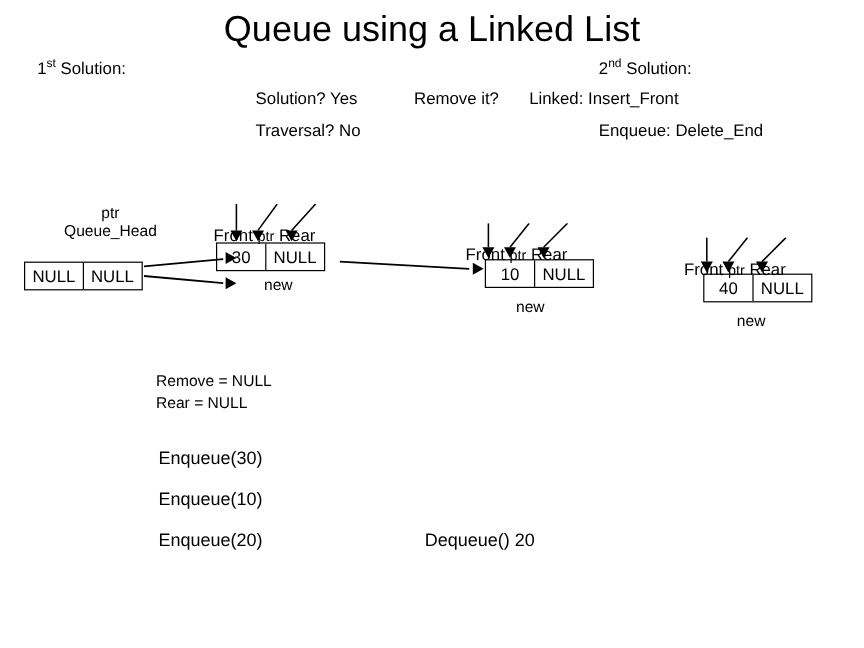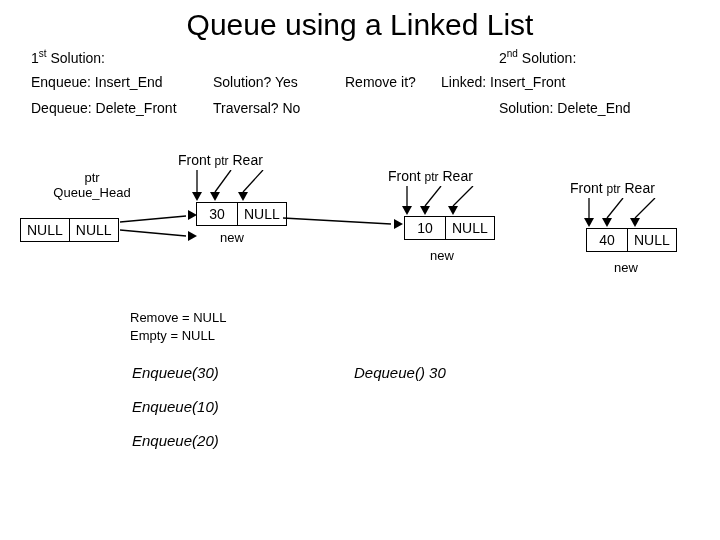--- a/index.html
+++ b/index.html
@@ -35,21 +35,21 @@
   }
   .cellbox > div {
     border-right: 1.5px solid #000;
     padding: 3px 6px;
     font-size: 14px;
     min-width: 28px;
     text-align: center;
   }
   .cellbox > div:last-child { border-right: none; }
 
-  .lbl-front-rear { font-size: 14px; }
+  .lbl-front-rear { font-size: 14px; margin-top: 36px; }
   .lbl-small { font-size: 13px; }
 
   
   .arrowhead {
     position: absolute;
     width: 0; height: 0;
   }
   .arrow-right {
     border-left: 9px solid #000;
     border-top: 5px solid transparent;
@@ -69,30 +69,28 @@
 <div class="row-sol" style="height:22px;">
   <div class="abs" style="left:10px; top:0;">
     <span>1</span><span class="sup">st</span><span> Solution:</span>
   </div>
   <div class="abs" style="left:478px; top:0;">
     <span>2</span><span class="sup">nd</span><span> Solution:</span>
   </div>
 </div>
 
 <div class="row-sol" style="height:24px; margin-top:4px;">
-  <div class="abs" style="left:10px;">Enqueue: Insert_End</div>
   <div class="abs" style="left:192px;">Solution?  Yes</div>
   <div class="abs" style="left:324px;">Remove it?</div>
   <div class="abs" style="left:420px;">Linked: Insert_Front</div>
 </div>
 
 <div class="row-sol" style="height:24px; margin-top:2px;">
-  <div class="abs" style="left:10px;">Dequeue: Delete_Front</div>
   <div class="abs" style="left:192px;">Traversal?  No</div>
-  <div class="abs" style="left:478px;">Solution: Delete_End</div>
+  <div class="abs" style="left:478px;">Enqueue: Delete_End</div>
 </div>
 
 <div style="position:relative; width:100%; height:180px; margin-top:6px;">
 
   <div class="abs lbl-small" style="left:42px; top:40px; text-align:center; width:100px;">
     <div>ptr</div>
     <div>Queue_Head</div>
   </div>
   <div class="abs cellbox" style="left:20px; top:88px;">
     <div>NULL</div>
@@ -113,21 +111,21 @@
     <span>Front</span> <span style="font-size:12px;">ptr</span> <span>Rear</span>
   </div>
   <svg class="abs" style="left:193px; top:40px; width:80px; height:30px;">
     <line x1="4" y1="0" x2="4" y2="22" stroke="#000" stroke-width="1.3"></line>
     <line x1="38" y1="0" x2="22" y2="22" stroke="#000" stroke-width="1.3"></line>
     <line x1="70" y1="0" x2="50" y2="22" stroke="#000" stroke-width="1.3"></line>
   </svg>
   <div class="arrowhead arrow-down abs" style="left:192px; top:62px;"></div>
   <div class="arrowhead arrow-down abs" style="left:210px; top:62px;"></div>
   <div class="arrowhead arrow-down abs" style="left:238px; top:62px;"></div>
-  <div class="abs cellbox" style="left:196px; top:72px;">
+  <div class="abs cellbox" style="left:180px; top:72px;">
     <div>30</div>
     <div>NULL</div>
   </div>
   <div class="abs lbl-small" style="left:220px; top:100px;">new</div>
 
   <svg class="abs" style="left:283px; top:80px; width:118px; height:16px;">
     <line x1="0" y1="8" x2="108" y2="14" stroke="#000" stroke-width="1.5"></line>
   </svg>
   <div class="arrowhead arrow-right abs" style="left:394px; top:89px;"></div>
 
@@ -162,22 +160,22 @@
   <div class="abs cellbox" style="left:586px; top:98px;">
     <div>40</div>
     <div>NULL</div>
   </div>
   <div class="abs lbl-small" style="left:614px; top:130px;">new</div>
 
 </div>
 
 <div style="position:relative; width:100%; height:44px;">
   <div class="abs lbl-small" style="left:130px; top:0;">Remove = NULL</div>
-  <div class="abs lbl-small" style="left:130px; top:18px;">Empty = NULL</div>
+  <div class="abs lbl-small" style="left:130px; top:18px;">Rear = NULL</div>
 </div>
 
-<div style="position:relative; width:100%; height:130px; margin-top:10px; font-size:15px;font-style:italic;">
+<div style="position:relative; width:100%; height:130px; margin-top:20px; font-size:15px;">
   <div class="abs" style="left:132px; top:0;">Enqueue(30)</div>
   <div class="abs" style="left:132px; top:34px;">Enqueue(10)</div>
   <div class="abs" style="left:132px; top:68px;">Enqueue(20)</div>
 
-  <div class="abs" style="left:354px; top:0;">Dequeue()  30</div>
+  <div class="abs" style="left:354px; top:68px;">Dequeue()  20</div>
 </div>
 
 </body></html>

